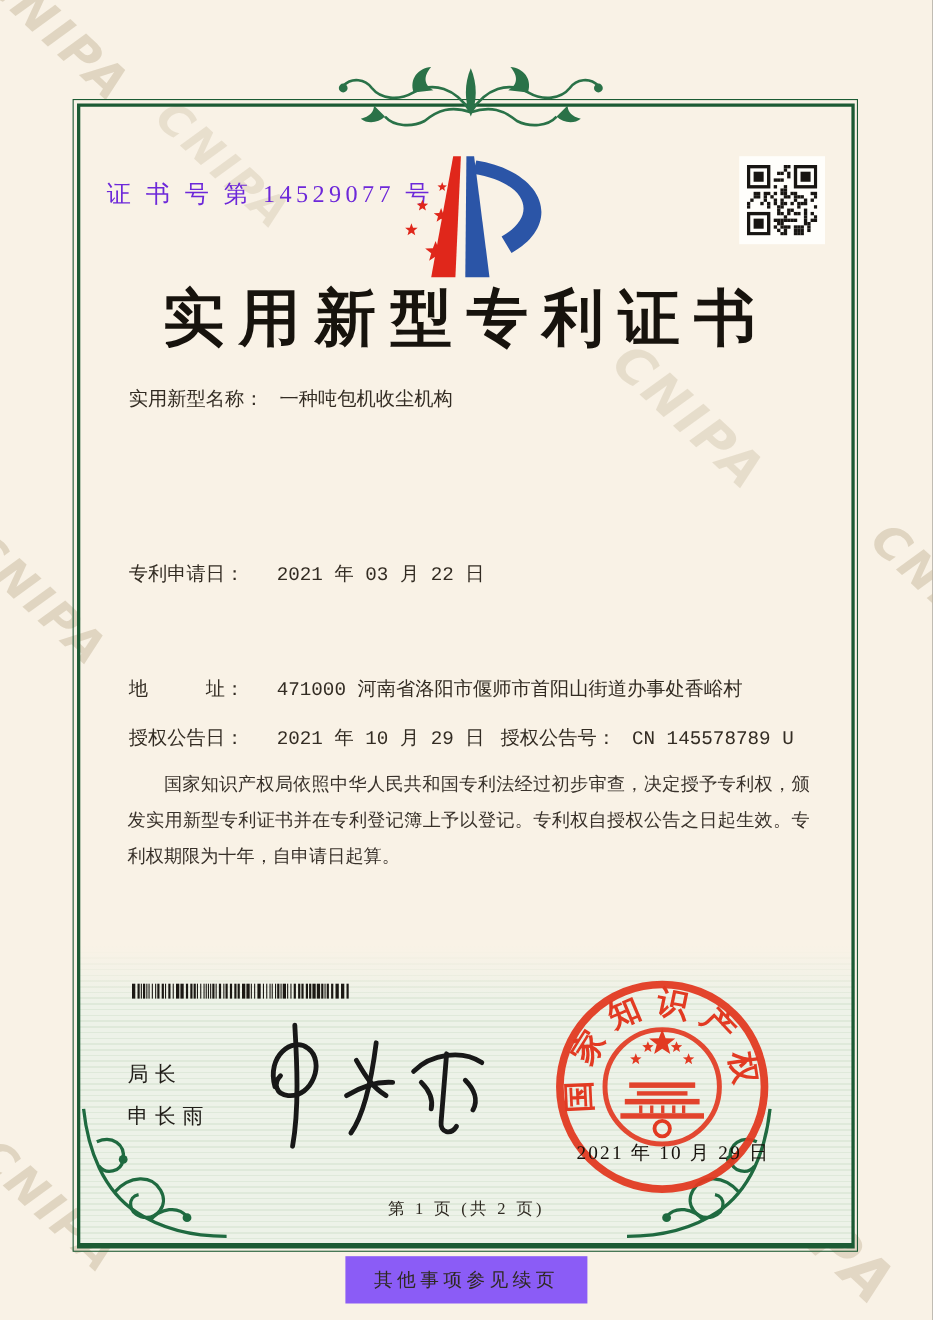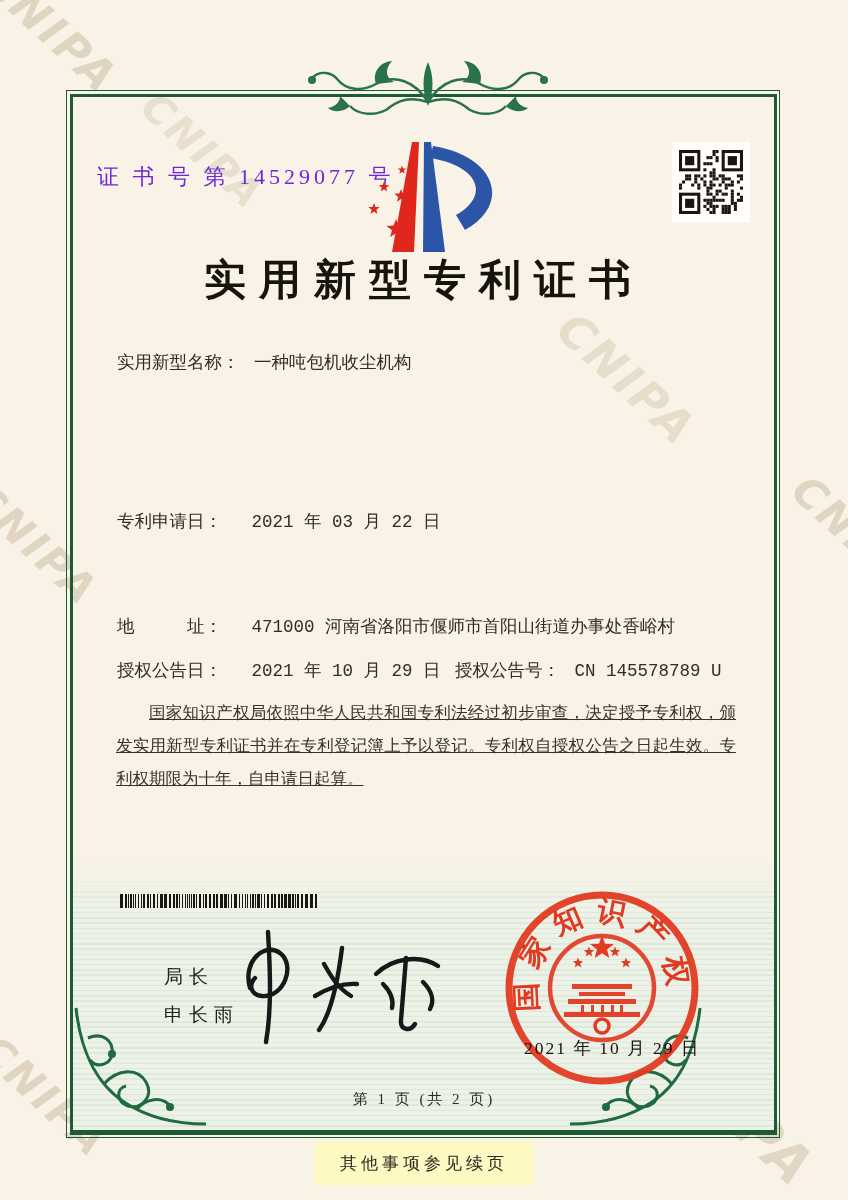--- a/index.html
+++ b/index.html
@@ -35,35 +35,35 @@
     position:absolute;left:2.5px;top:2.5px;right:2.5px;bottom:2.5px;
     border:3px solid #1c5b34;border-bottom-width:5px;
   }
   .orn{position:absolute;z-index:2;pointer-events:none;}
   
   .ct{position:absolute;z-index:3;}
   .cert-no{left:97px;top:146px;font-size:22px;letter-spacing:4px;color:#6d28d9;margin-top:16px;}
   .qr-pad{left:672px;top:142px;width:78px;height:80px;background:#fffefb;
           display:flex;align-items:center;justify-content:center;}
   .title{left:0;right:0;top:252px;text-align:center;
-         font-size:42px;font-weight:700;letter-spacing:13px;color:#17130d;}
+         font-size:56px;font-weight:700;letter-spacing:13px;color:#17130d;}
   .row{font-size:17.5px;color:#332c23;white-space:nowrap;font-family:Liberation Mono, monospace;}
   .row .lbl{display:inline-block;min-width:120px;}
   .row .val{margin-left:4px;}
   .body-text{left:116px;top:696px;width:620px;font-size:16.5px;line-height:33px;
-             color:#38312a;text-align:justify;text-decoration:underline;}
+             color:#38312a;text-align:justify;}
   .body-text p{margin:0;text-indent:2em;}
   .bureau{left:116px;font-size:19px;letter-spacing:6px;color:#23201b;
-          font-family:Liberation Sans, sans-serif;margin-left:48px;}
+          font-family:Liberation Sans, sans-serif;}
   .seal{left:502px;top:888px;width:200px;height:200px;}
   .seal-date{left:524px;top:1036px;font-size:17.5px;letter-spacing:2px;color:#17120c;}
   .page-num{left:0;right:0;top:1090px;text-align:center;
             font-size:15px;letter-spacing:3px;color:#2f2a22;}
   .foot-note{left:50%;top:1142px;transform:translateX(-50%);
-             background:#fef9c3;padding:10px 26px;font-size:17px;
+             background:#8b5cf6;padding:10px 26px;font-size:17px;
              letter-spacing:4px;color:#2e2921;}
 </style>
 </head>
 <body>
 
 <div class="page">
 
   <span class="wm" style="left:-30px;top:4px;font-size:44px">CNIPA</span>
   <span class="wm" style="left:128px;top:128px;font-size:40px;color:rgba(205,191,166,.38)">CNIPA</span>
   <span class="wm" style="left:542px;top:352px;font-size:46px;color:rgba(206,192,168,.42)">CNIPA</span>

